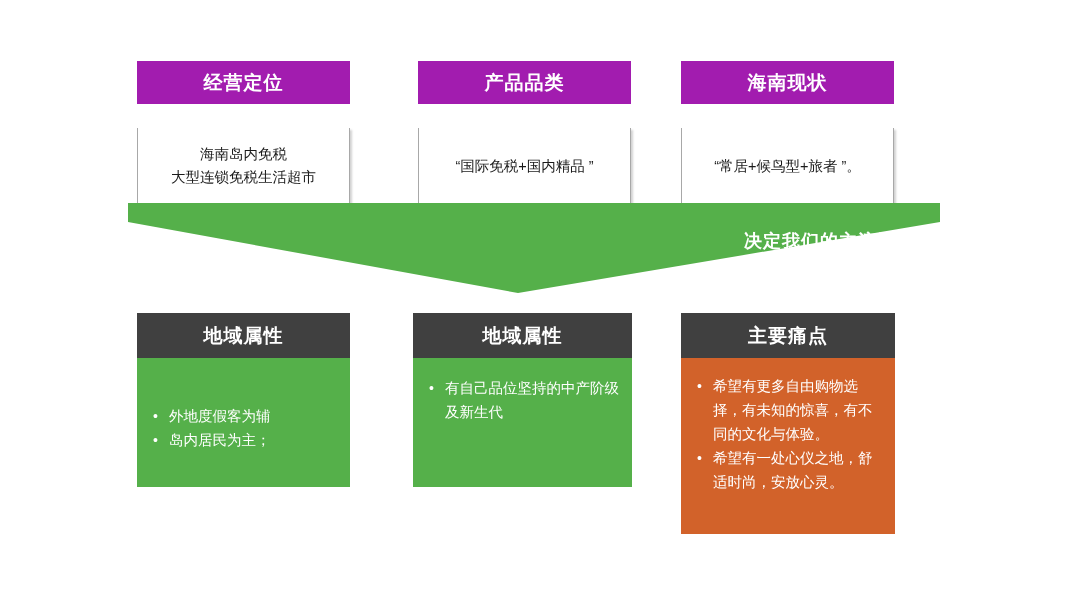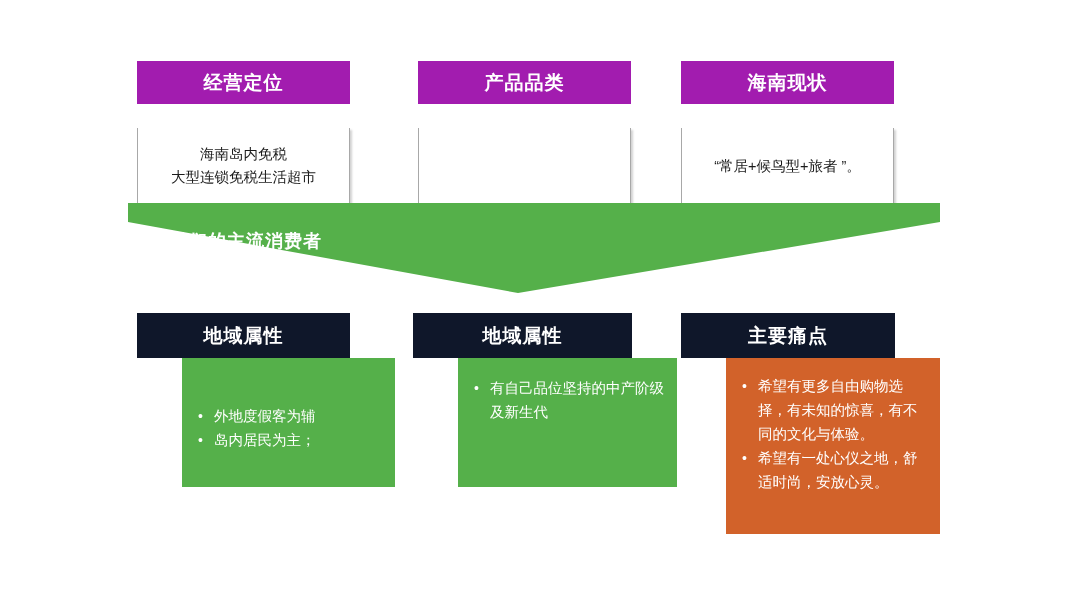--- a/index.html
+++ b/index.html
@@ -53,36 +53,35 @@
 
   
   #arrow-wrap{
     position:absolute;left:128px;top:203px;
     width:812px;height:90px;
   }
   #arrow-shape{
     position:absolute;left:0;top:0;width:100%;height:100%;
   }
   #arrow-label{
-    position:absolute;left:4px;top:26px;width:790px;
-    text-align:left;
+    position:absolute;left:16px;top:26px;width:790px;
+    text-align:right;
     color:#ffffff;
     font-weight:bold;
     font-size:18px;
     letter-spacing:1px;
   }
 
   
-  .bot-card .card-header{height:45px;background:#0f172a;}
+  .bot-card .card-header{height:45px;background:#404040;}
   .bot-card .card-body{
     top:45px;
     padding:14px 10px 10px 12px;
     align-items:flex-start;
     justify-content:flex-start;
-    margin-left:45px;
   }
   .bot-green .card-body{background:#55B04A;}
   .bot-orange .card-body{background:#D2622A;}
 
   ul.bullets{
     list-style:none;
     margin:0;padding:0;
     width:100%;
     color:#ffffff;
     font-size:14.5px;
@@ -116,20 +115,21 @@
       </div>
     </div>
   </div>
 
   <div class="card top-card" style="left:418px;top:61px;">
     <div class="card-header">
       <span>产品品类</span>
     </div>
     <div class="card-body">
       <div class="top-text">
+        <div>“国际免税+国内精品 ”</div>
       </div>
     </div>
   </div>
 
   <div class="card top-card" style="left:681px;top:61px;">
     <div class="card-header">
       <span>海南现状</span>
     </div>
     <div class="card-body">
       <div class="top-text">

